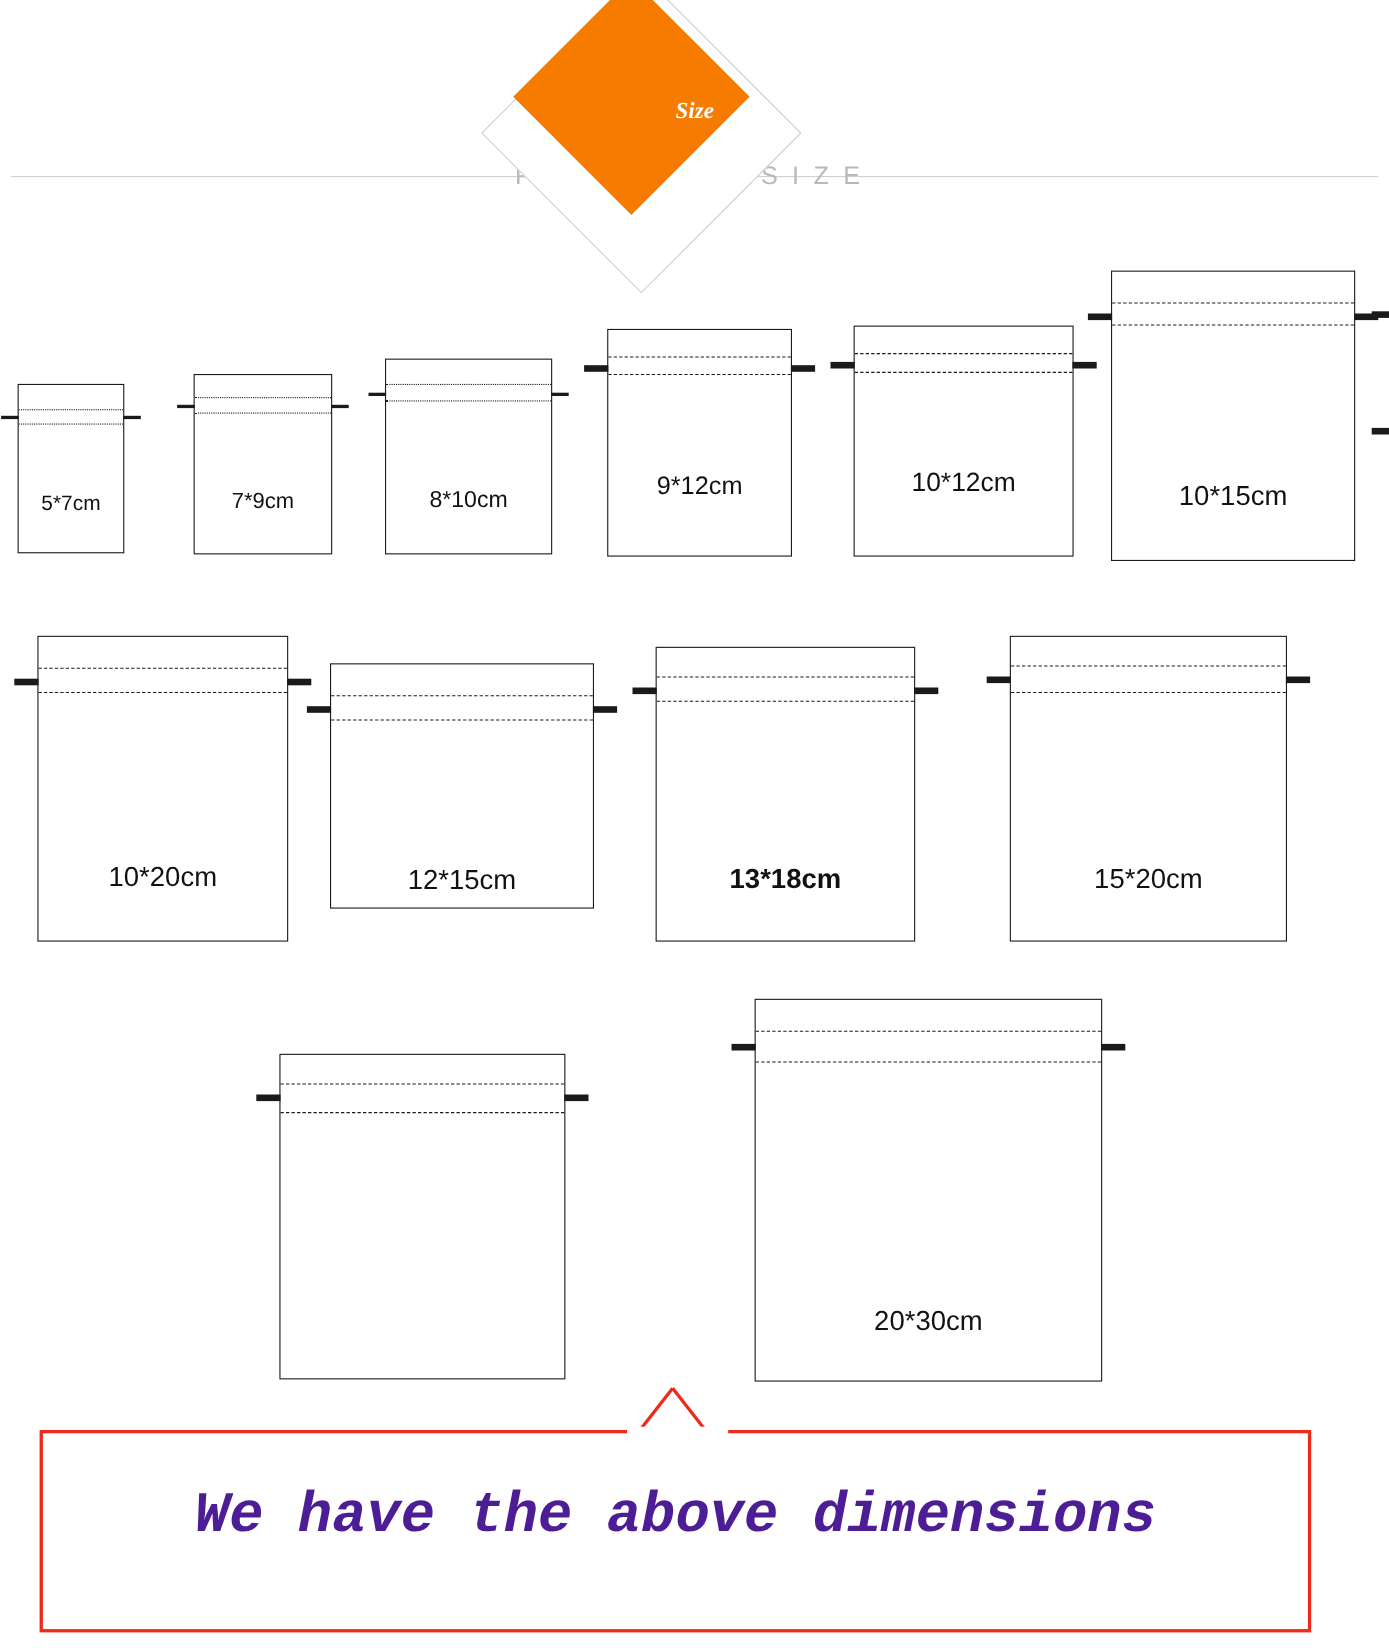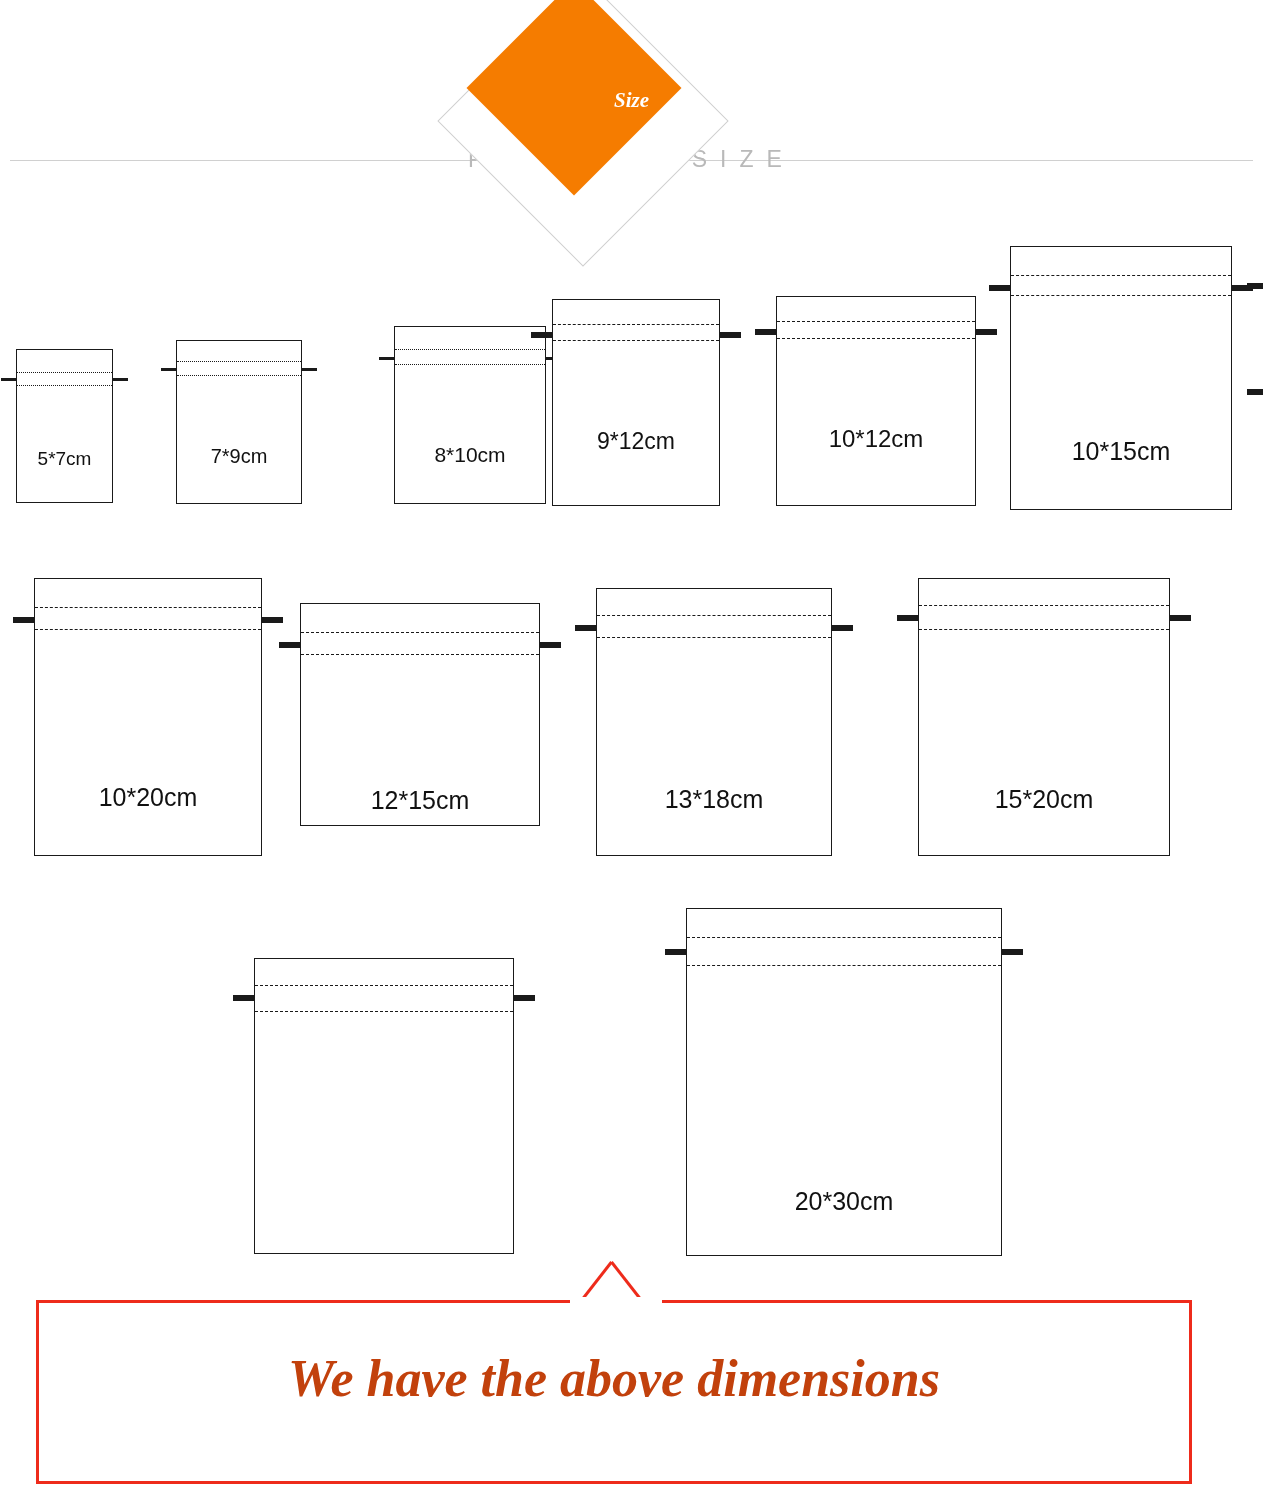--- a/index.html
+++ b/index.html
@@ -147,25 +147,25 @@
     width: 92px;
     height: 9px;
     background: #ffffff;
   }
   .callout-text {
     position: absolute;
     left: 0;
     top: 46px;
     width: 100%;
     text-align: center;
-    color: #c2410c;
+    color: #4c1d95;
     font-size: 52px;
     font-style: italic;
     font-weight: bold;
-    font-family: Liberation Serif, serif;
+    font-family: Liberation Mono, monospace;
   }
 
   
   .edge-tick {
     position: absolute;
     background: #1a1a1a;
     height: 6px;
     width: 16px;
     right: 0;
   }
@@ -189,21 +189,21 @@
       <div class="tie thin right" style="top: 28px;"></div>
       <div class="label" style="top: 98px; font-size: 19px;">5*7cm</div>
     </div>
     <div class="bag" style="left: 176px; top: 340px; width: 126px; height: 164px;">
       <div class="dash thin" style="top: 20px;"></div>
       <div class="dash thin" style="top: 34px;"></div>
       <div class="tie thin left" style="top: 27px;"></div>
       <div class="tie thin right" style="top: 27px;"></div>
       <div class="label" style="top: 104px; font-size: 20px;">7*9cm</div>
     </div>
-    <div class="bag" style="left: 350px; top: 326px; width: 152px; height: 178px; margin-left: 44px;">
+    <div class="bag" style="left: 350px; top: 326px; width: 152px; height: 178px;">
       <div class="dash thin" style="top: 22px;"></div>
       <div class="dash thin" style="top: 37px;"></div>
       <div class="tie thin left" style="top: 30px;"></div>
       <div class="tie thin right" style="top: 30px;"></div>
       <div class="label" style="top: 116px; font-size: 21px;">8*10cm</div>
     </div>
     <div class="bag" style="left: 552px; top: 299px; width: 168px; height: 207px;">
       <div class="dash" style="top: 24px;"></div>
       <div class="dash" style="top: 40px;"></div>
       <div class="tie left" style="top: 32px;"></div>
@@ -231,21 +231,21 @@
       <div class="tie right" style="top: 38px;"></div>
       <div class="label" style="top: 204px; font-size: 25px;">10*20cm</div>
     </div>
     <div class="bag" style="left: 300px; top: 603px; width: 240px; height: 223px;">
       <div class="dash" style="top: 28px;"></div>
       <div class="dash" style="top: 50px;"></div>
       <div class="tie left" style="top: 38px;"></div>
       <div class="tie right" style="top: 38px;"></div>
       <div class="label" style="top: 182px; font-size: 25px;">12*15cm</div>
     </div>
-    <div class="bag" style="left: 596px; top: 588px; width: 236px; height: 268px;">
+    <div class="bag" style="left: 596px; top: 588px; width: 236px; height: 268px; font-weight: bold;">
       <div class="dash" style="top: 26px;"></div>
       <div class="dash" style="top: 48px;"></div>
       <div class="tie left" style="top: 36px;"></div>
       <div class="tie right" style="top: 36px;"></div>
       <div class="label" style="top: 196px; font-size: 25px;">13*18cm</div>
     </div>
     <div class="bag" style="left: 918px; top: 578px; width: 252px; height: 278px;">
       <div class="dash" style="top: 26px;"></div>
       <div class="dash" style="top: 50px;"></div>
       <div class="tie left" style="top: 36px;"></div>

